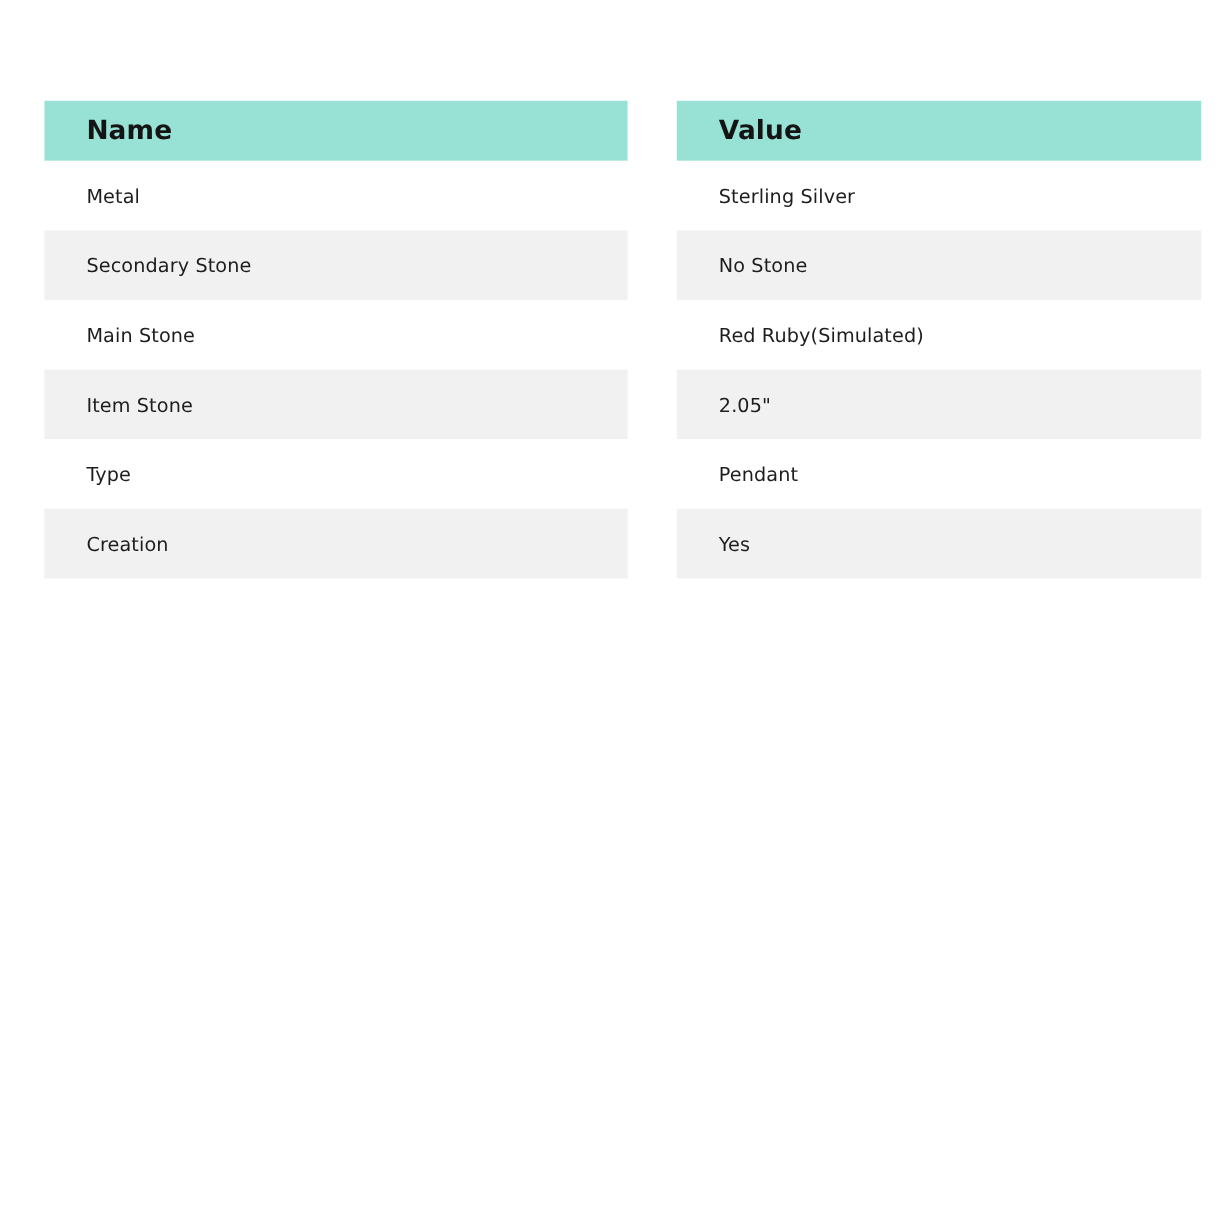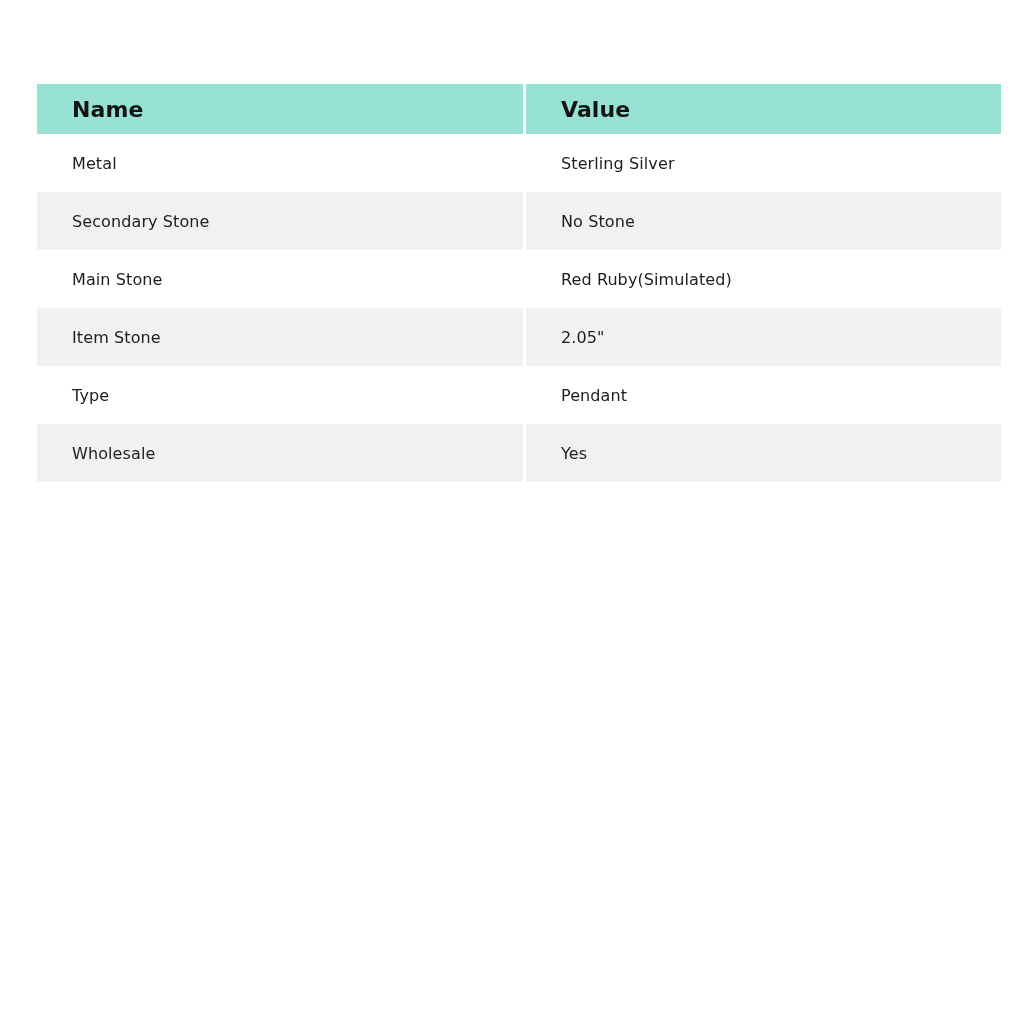--- a/index.html
+++ b/index.html
@@ -14,35 +14,35 @@
   .attr-table {
     position: absolute;
     left: 37px;
     top: 84px;
     width: 964px;
     display: flex;
     flex-direction: column;
   }
   .row {
     display: flex;
-    column-gap: 3px;           
+    column-gap: 13px;           
     height: 58px;
   }
   .row.header { height: 50px; }
   .cell {
     display: flex;
     align-items: center;
     padding-left: 35px;
     box-sizing: border-box;
     background: #ffffff;
     font-size: 16px;
     letter-spacing: 0.1px;
   }
   .cell.name  { width: 486px; flex: 0 0 486px; }
-  .cell.value { flex: 1 1 auto; }
+  .cell.value { flex: 1 1 auto; margin-left: 28px; }
   .row.header .cell {
     background: #98e2d5;
     font-size: 22px;
     font-weight: 600;
     color: #141414;
   }
   
   .row:nth-child(odd):not(.header) .cell { background: #f1f1f1; }
 </style>
 </head>
@@ -74,16 +74,16 @@
     <div class="cell name">Item Stone</div>
     <div class="cell value">2.05"</div>
   </div>
 
   <div class="row">
     <div class="cell name">Type</div>
     <div class="cell value">Pendant</div>
   </div>
 
   <div class="row">
-    <div class="cell name">Wholesale</div>
+    <div class="cell name">Creation</div>
     <div class="cell value">Yes</div>
   </div>
 </div>
 
 </body></html>

